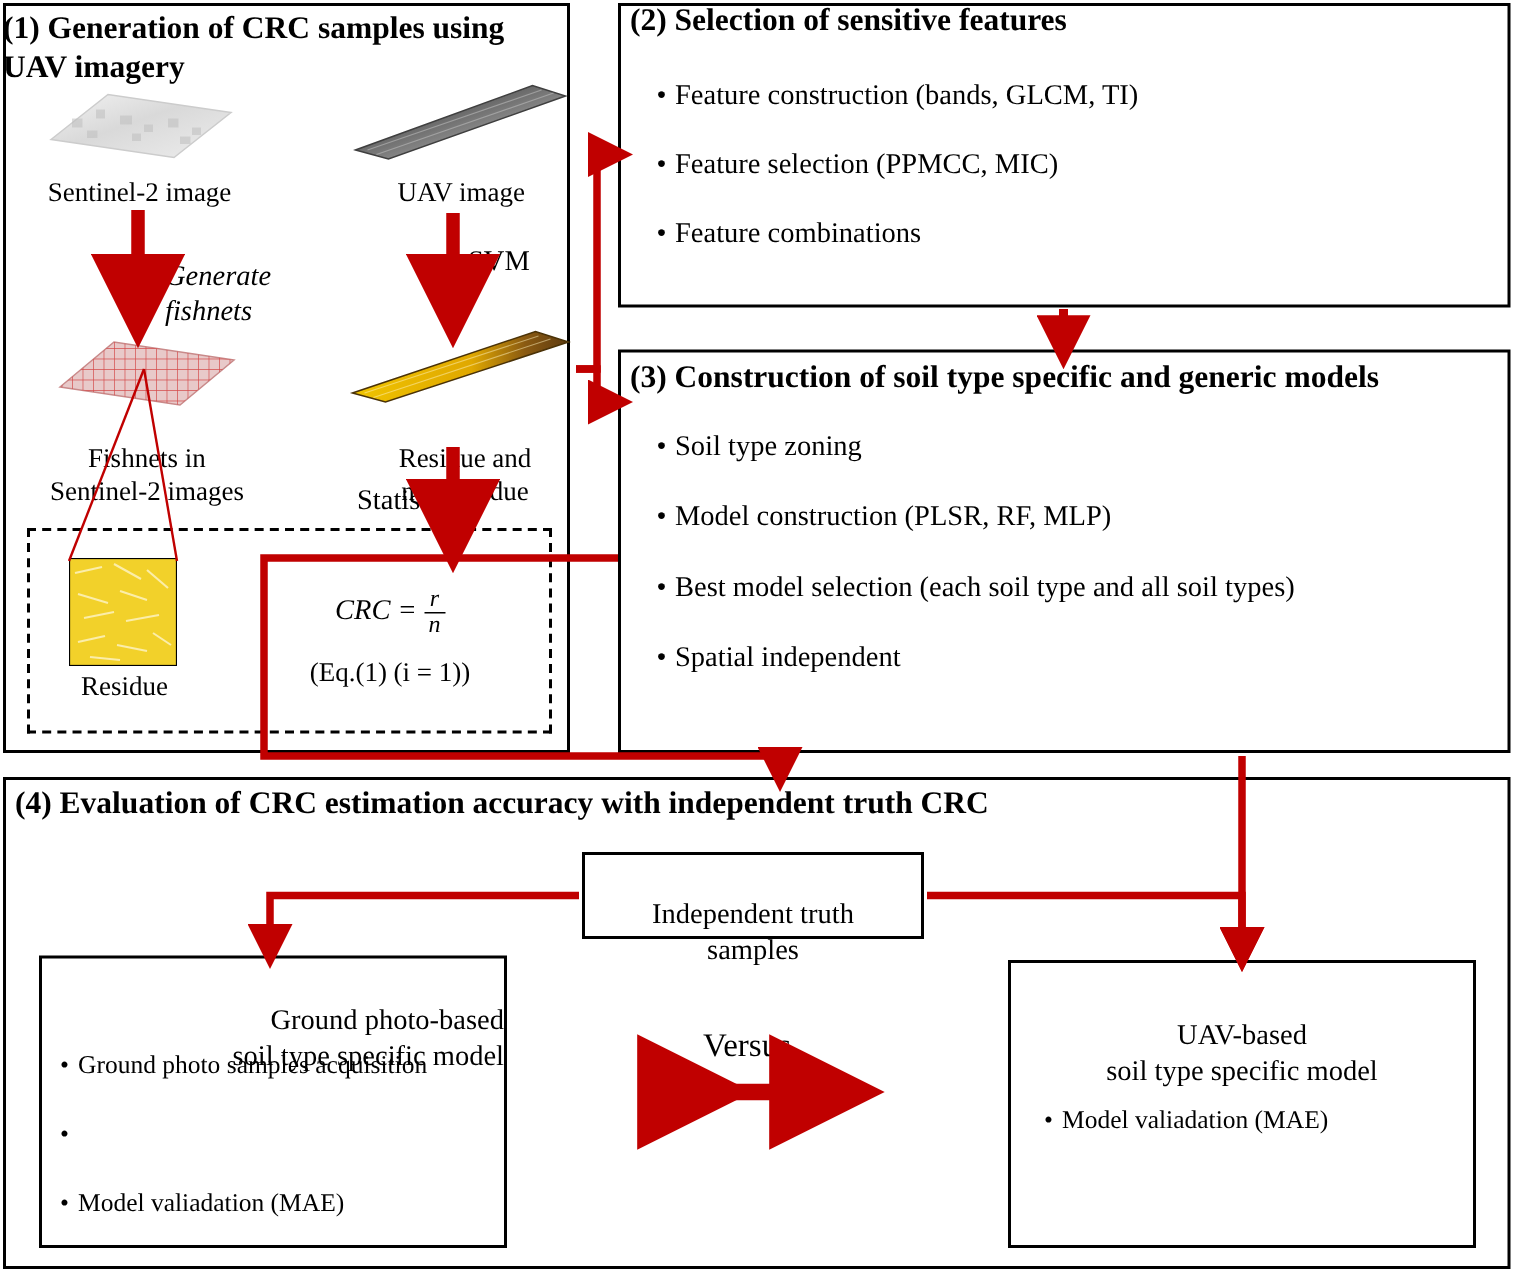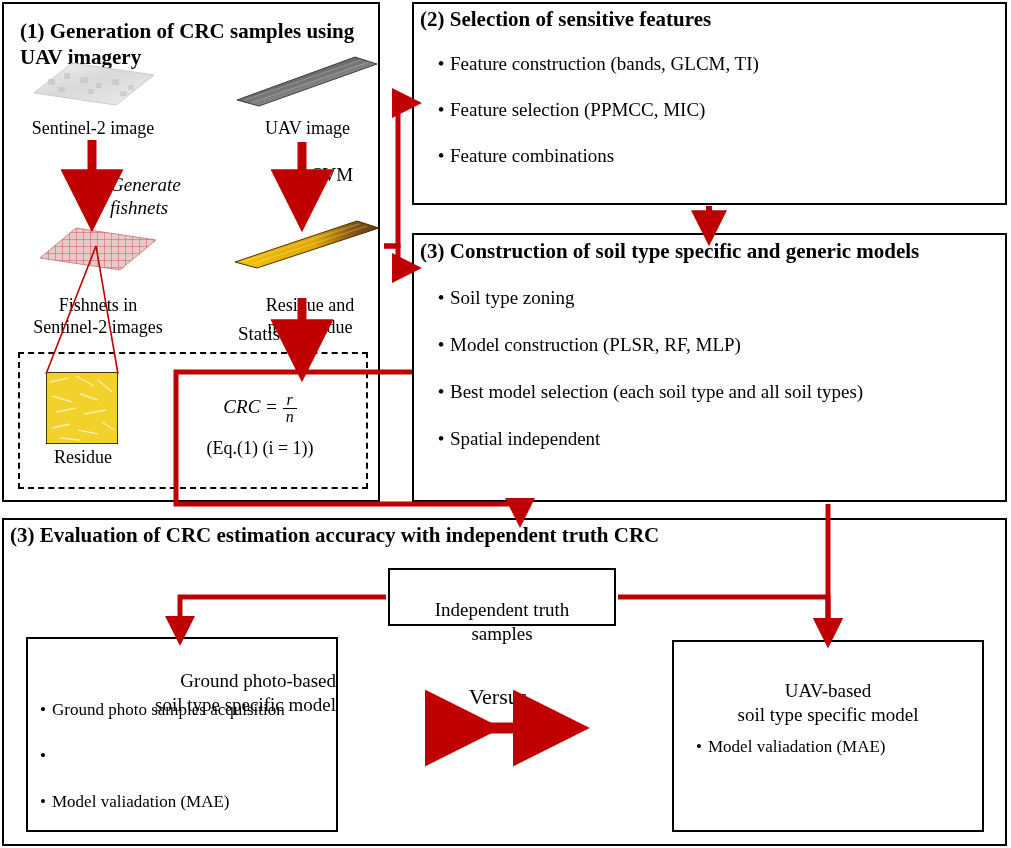--- a/index.html
+++ b/index.html
@@ -92,21 +92,21 @@
     position: absolute;
   }
 </style>
 </head>
 <body>
 
 <div class="canvas">
 
   <div class="box" style="left:2px; top:2px; width:378px; height:500px;"></div>
 
-  <div class="title" style="position:absolute; left:20px; top:5px; width:368px;margin-top:13px;">
+  <div class="title" style="position:absolute; left:2px; top:5px; width:368px;">
     <span>(1) Generation of CRC samples using UAV imagery</span>
   </div>
 
   <div class="img-sentinel" style="left:28px; top:55px; width:130px; height:55px;">
     <svg width="130" height="55" viewBox="0 0 130 55">
       <defs>
         <linearGradient id="sentGrad" x1="0" y1="0" x2="1" y2="1">
           <stop offset="0%" stop-color="#f2f2f2"></stop>
           <stop offset="45%" stop-color="#d9d9d9"></stop>
           <stop offset="100%" stop-color="#ededed"></stop>
@@ -231,21 +231,21 @@
         <span class="num" style="display:block;">r</span>
         <span class="den" style="display:block;">n</span>
       </span>
     </div>
     <div style="font-size:18px; margin-top:13px;">
       <span>(Eq.(1) (i = 1))</span>
     </div>
   </div>
 
   <div class="box" style="left:412px; top:2px; width:595px; height:203px;"></div>
-  <div class="title" style="position:absolute; left:420px; top:6px; width:580px;">
+  <div class="title" style="position:absolute; left:420px; top:0; width:580px;">
     <span>(2) Selection of sensitive features</span>
   </div>
   <div style="position:absolute; left:432px; top:52px; width:560px;">
     <div class="bullet-row" style="margin-bottom:22px;">
       <span class="bullet-dot">•</span>
       <span>Feature construction (bands, GLCM, TI)</span>
     </div>
     <div class="bullet-row" style="margin-bottom:22px;">
       <span class="bullet-dot">•</span>
       <span>Feature selection (PPMCC, MIC)</span>
@@ -274,21 +274,21 @@
       <span>Best model selection (each soil type and all soil types)</span>
     </div>
     <div class="bullet-row">
       <span class="bullet-dot">•</span>
       <span>Spatial independent</span>
     </div>
   </div>
 
   <div class="box" style="left:2px; top:518px; width:1005px; height:328px;"></div>
   <div class="title" style="position:absolute; left:10px; top:522px; width:990px;">
-    <span>(3) Evaluation of CRC estimation accuracy with independent truth CRC</span>
+    <span>(4) Evaluation of CRC estimation accuracy with independent truth CRC</span>
   </div>
 
   <div class="box" style="left:388px; top:568px; width:228px; height:58px;"></div>
   <div class="caption" style="left:390px; top:574px; width:224px; white-space:pre-line; font-size:19px; line-height:24px;">
     <span>Independent truth
 samples</span>
   </div>
 
   <div class="box" style="left:26px; top:637px; width:312px; height:195px;"></div>
   <div class="caption" style="left:28px; top:645px; width:308px; white-space:pre-line; font-size:19px; line-height:24px;text-align:right;">

